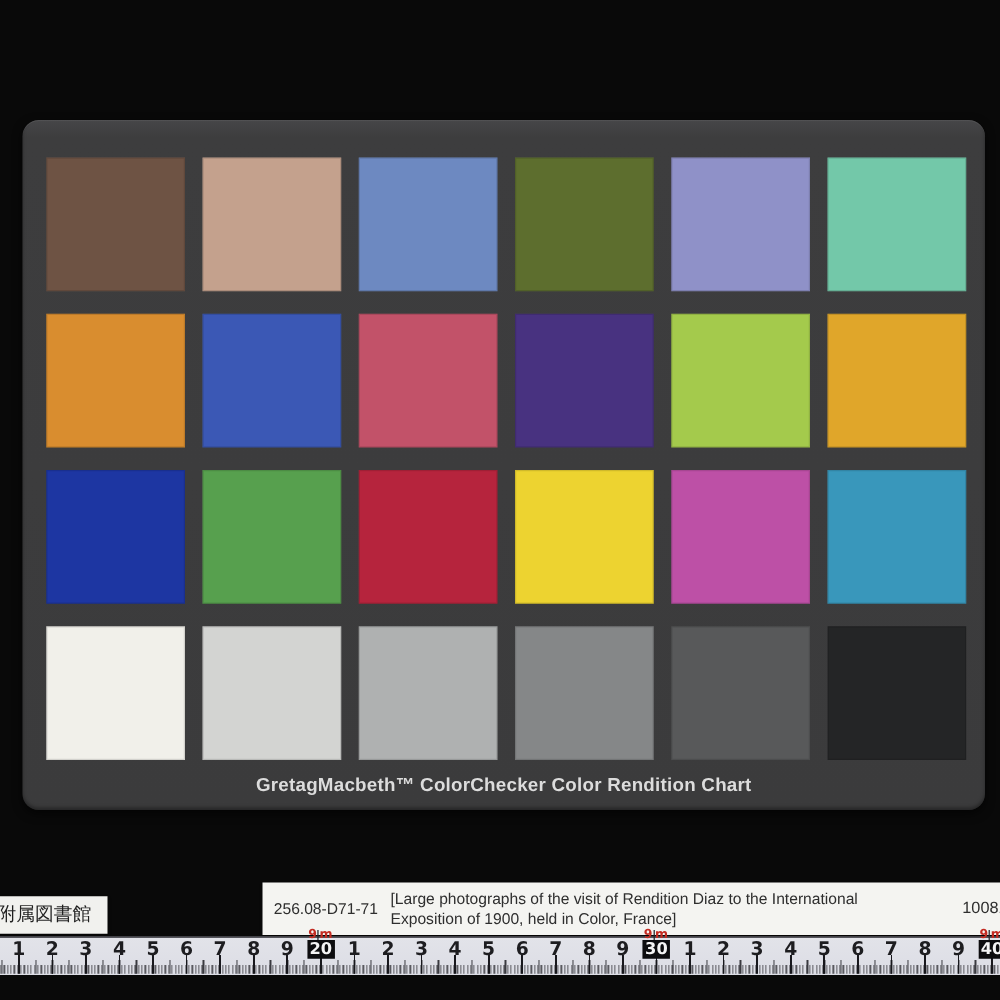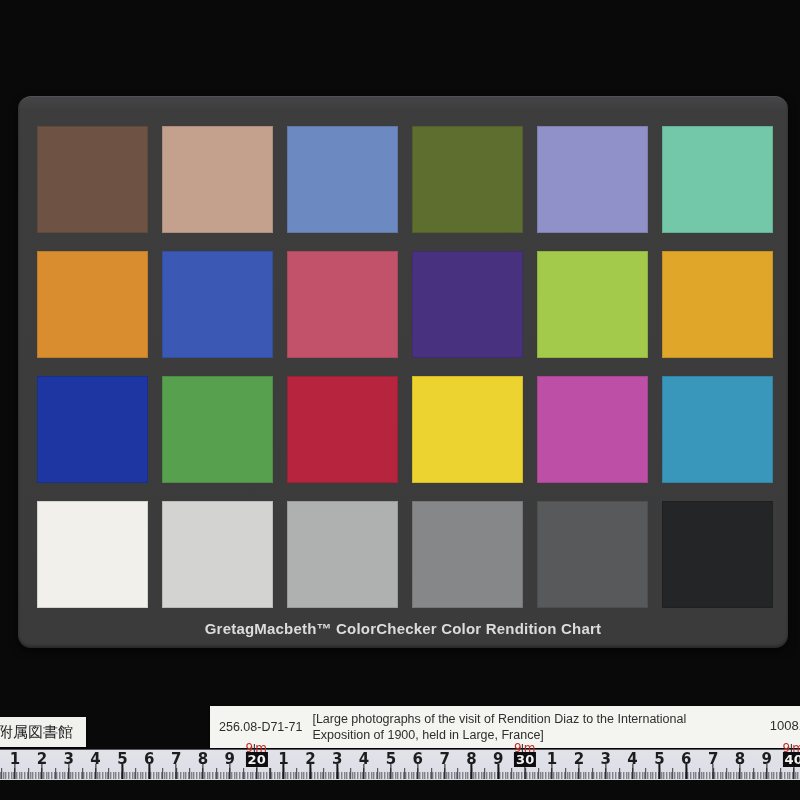--- a/index.html
+++ b/index.html
@@ -74,21 +74,21 @@
     position:absolute;top:2px;transform:translateX(-50%);
     font-family:"DejaVu Sans", sans-serif;
     font-size:15px;font-weight:bold;color:#1d1d20;line-height:16px;
   }
   .rnum.boxed{
     top:3px;background:#0d0d0f;color:#f4f4f4;
     font-size:13px;line-height:15px;padding:0 2px;
   }
   .mlabel{
     position:absolute;top:-8px;left:50%;transform:translateX(-52%);
-    font-size:12px;font-weight:normal;color:#c32b22;line-height:8px;white-space:nowrap;
+    font-size:10px;font-weight:bold;color:#c32b22;line-height:8px;white-space:nowrap;
   }
   .mlabel .div{display:inline-block;width:0;height:8px;border-left:1px solid #26262b;margin:0 .5px;vertical-align:top;}
 </style>
 </head>
 <body>
 
 <div class="card">
   <div class="patch-grid">
       <div class="patch" style="background: rgb(110, 83, 68);"></div>
       <div class="patch" style="background: rgb(196, 161, 141);"></div>
@@ -119,21 +119,21 @@
 </div>
 
 <div class="lib-label">
   <span>附属図書館</span>
 </div>
 
 <div class="cat-label">
   <span class="cat-num">256.08-D71-71</span>
   <div class="cat-desc">
     <div>[Large photographs of the visit of Rendition Diaz to the International</div>
-    <div>Exposition of 1900, held in Large, France]</div>
+    <div>Exposition of 1900, held in Color, France]</div>
   </div>
   <span class="cat-right-num">10081</span>
 </div>
 
 <div class="ruler">
   <div class="ticks">
     <div class="t-mm"></div>
     <div class="t-half"></div>
     <div class="t-cm"></div>
   </div>

